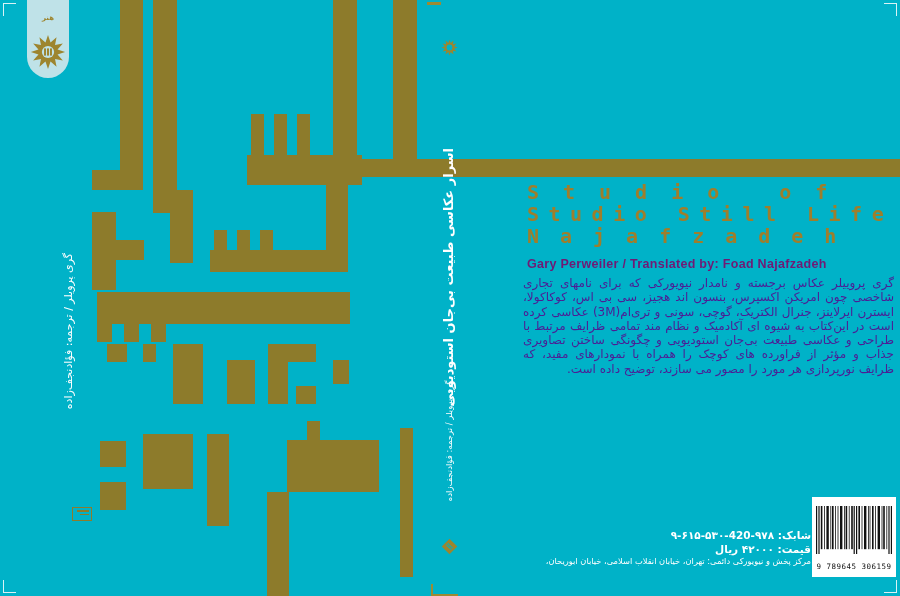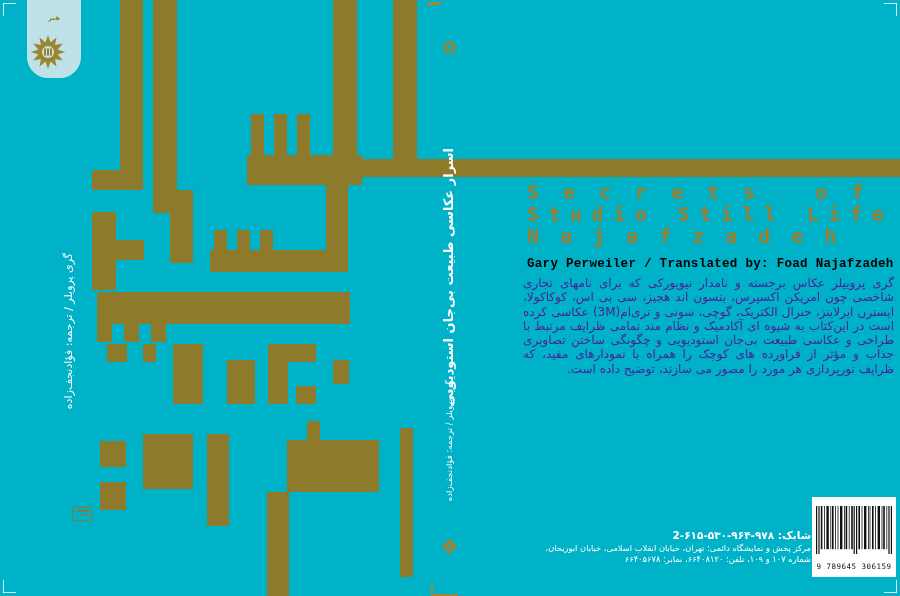--- a/index.html
+++ b/index.html
@@ -7,21 +7,21 @@
          font-family:"DejaVu Sans",sans-serif;}
 
   
   .cmark{position:absolute;width:12px;height:12px;opacity:.85;}
   .cmark.tl{left:3px;top:3px;border-left:1.5px solid #fff;border-top:1.5px solid #fff;}
   .cmark.tr{right:3px;top:3px;border-right:1.5px solid #fff;border-top:1.5px solid #fff;}
   .cmark.bl{left:3px;bottom:3px;border-left:1.5px solid #fff;border-bottom:1.5px solid #fff;}
   .cmark.br{right:3px;bottom:3px;border-right:1.5px solid #fff;border-bottom:1.5px solid #fff;}
 
   
-  .pill{position:absolute;left:27px;top:0;width:54px;height:78px;background:#bfe2e8;
+  .pill{position:absolute;left:27px;top:0;width:42px;height:78px;background:#bfe2e8;
         border-radius:0 0 21px 21px;}
   .pill-label{position:absolute;left:0;top:14px;width:100%;text-align:center;
         font-size:7px;color:#9d852f;font-weight:bold;}
   .pill-emblem{position:absolute;left:3px;top:34px;}
 
   
   svg.kufic{position:absolute;left:0;top:0;}
   svg.kufic .k{fill:#8d7b2b;}
   svg.kufic .fold{fill:#9d8a33;}
 
@@ -39,22 +39,22 @@
   .spine-diamond i{position:absolute;left:2px;right:2px;height:1px;background:#00b2c8;display:block;}
   .spine-diamond i.l1{top:4px;} .spine-diamond i.l2{top:6px;}
 
   
   .title{position:absolute;left:527px;top:181px;color:#9e7e2c;
          font-family:"DejaVu Sans Mono",monospace;font-weight:bold;white-space:nowrap;}
   .title .tl{display:block;font-size:20px;line-height:22px;}
   .title .tl1{letter-spacing:24px;}
   .title .tl2{letter-spacing:9.5px;}
   .title .tl3{letter-spacing:21px;}
-  .eng-credit{position:absolute;left:527px;top:257px;color:#000000;font-size:12.5px;
-         font-family:Liberation Mono, monospace;font-weight:bold;letter-spacing:.3px;white-space:nowrap;}
+  .eng-credit{position:absolute;left:527px;top:257px;color:#701a75;font-size:12.5px;
+         font-family:Liberation Sans, sans-serif;font-weight:bold;letter-spacing:.3px;white-space:nowrap;}
   .desc{position:absolute;left:523px;top:276px;width:371px;direction:rtl;text-align:justify;
          color:#4c1d95;font-size:12px;line-height:14.3px;}
 
   
   .info{position:absolute;left:540px;top:529px;width:271px;direction:rtl;text-align:right;color:#fff;}
   .info .big{font-size:10.5px;font-weight:bold;line-height:13.5px;}
   .info .small{font-size:8.3px;line-height:11px;}
 
   
   .barcode{position:absolute;left:812px;top:497px;width:84px;height:80px;background:#ffffff;
@@ -156,31 +156,31 @@
     <circle cx="20" cy="20" r="6.8" fill="#00b2c8"></circle>
   </svg>
   <div class="vtext spine-title">اسرار عکاسی طبیعت بی‌جان استودیویی</div>
   <div class="vtext spine-credit">گری پرویلر / ترجمه: فؤادنجف‌زاده</div>
   <div class="spine-diamond">
     <i class="l1"></i>
       <i class="l2"></i>
   </div>
 
   <div class="title">
-    <span class="tl tl1">Secrets of</span>
+    <span class="tl tl1">Studio of</span>
     <span class="tl tl2">Studio Still Life</span>
     <span class="tl tl3">Najafzadeh</span>
   </div>
   <div class="eng-credit">Gary Perweiler / Translated by: Foad Najafzadeh</div>
   <div class="desc">گری پروییلر عکاس برجسته و نامدار نیویورکی که برای نامهای تجاری شاخصی چون امریکن اکسپرس، بنسون اند هجیز، سی بی اس، کوکاکولا، ایسترن ایرلاینز، جنرال الکتریک، گوچی، سونی و تری‌ام(3M) عکاسی کرده است در این‌کتاب به شیوه ای آکادمیک و نظام مند تمامی ظرایف مرتبط با طراحی و عکاسی طبیعت بی‌جان استودیویی و چگونگی ساختن تصاویری جذاب و مؤثر از فراورده های کوچک را همراه با نمودارهای مفید، که ظرایف نورپردازی هر مورد را مصور می سازند، توضیح داده است.</div>
 
   <div class="info">
-    <div class="big">شابک: ۹۷۸-۹۶۴-۵۳۰-۶۱۵-2</div>
-    <div class="small">مرکز پخش و نمایشگاه دائمی: تهران، خیابان انقلاب اسلامی، خیابان ابوریحان،</div>
-    <div class="small">شماره ۱۰۷ و ۱۰۹، تلفن: ۶۶۴۰۸۱۲۰، نمابر: ۶۶۴۰۵۶۷۸</div>
+    <div class="big">شابک: ۹۷۸-420-۵۳۰-۶۱۵-۹</div>
+    <div class="big">قیمت: ۴۲۰۰۰ ریال</div>
+    <div class="small">مرکز پخش و نیویورکی دائمی: تهران، خیابان انقلاب اسلامی، خیابان ابوریحان،</div>
   </div>
 
   <div class="barcode">
     <svg width="76" height="58" viewBox="0 0 95 60">
       <g fill="#111">
         <rect x="0" y="0" width="1.5" height="60"></rect>
           <rect x="3" y="0" width="1.5" height="60"></rect>
         <rect x="6" y="0" width="2" height="54"></rect>
           <rect x="10" y="0" width="1" height="54"></rect>
         <rect x="13" y="0" width="3" height="54"></rect>

